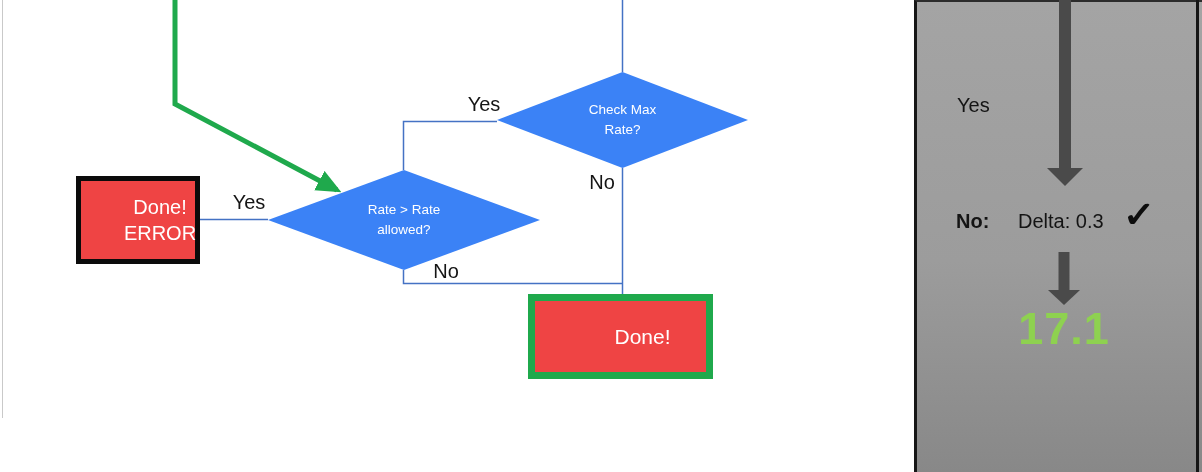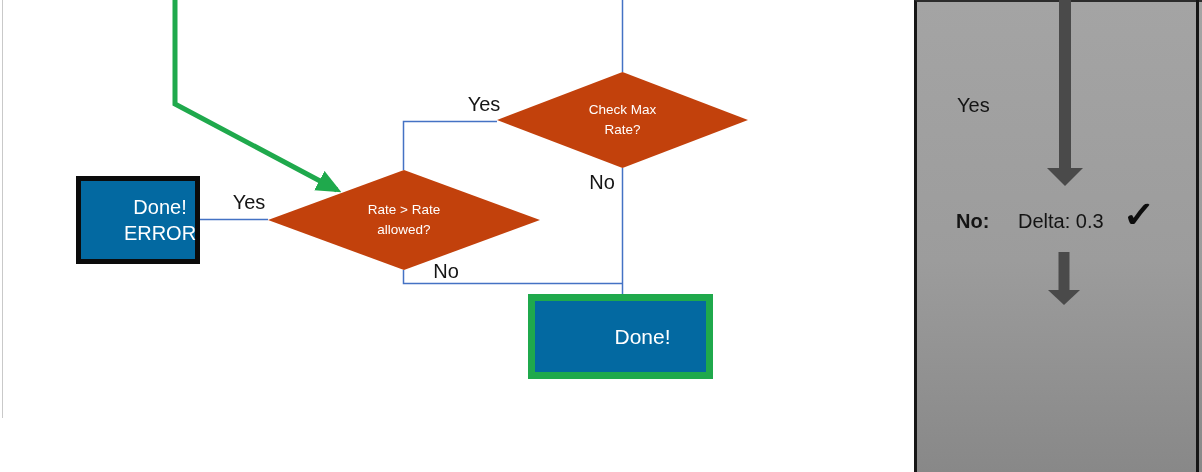--- a/index.html
+++ b/index.html
@@ -7,31 +7,31 @@
   body {
     font-family: "Liberation Sans", sans-serif;
     background: #ffffff;
     position: relative;
   }
   #stage { position: absolute; left: 0; top: 0; width: 1202px; height: 472px; }
 
   
   .shape { position: absolute; display: flex; align-items: center; justify-content: center; }
   .diamond {
-    background: #c2410c;
+    background: #3b82f6;
     clip-path: polygon(50% 0%, 100% 50%, 50% 100%, 0% 50%);
   }
   .diamond .shape-label {
     color: #ffffff;
     font-size: 13.5px;
     line-height: 1.5;
     text-align: center;
     white-space: pre-line;
   }
-  .rect { background: #0369a1; padding-left: 44px; }
+  .rect { background: #ef4444; padding-left: 44px; }
   .rect .shape-label {
     color: #ffffff;
     text-align: center;
     white-space: pre-line;
   }
   #error-box {
     left: 76px; top: 176px; width: 124px; height: 88px;
     border: 5px solid #0b0b0b;
   }
   #error-box .shape-label { font-size: 20px; line-height: 1.3; }
@@ -149,14 +149,15 @@
 
   <div class="branch-label" id="lbl-d1-yes">Yes</div>
   <div class="branch-label" id="lbl-d1-no">No</div>
   <div class="branch-label" id="lbl-d2-yes">Yes</div>
   <div class="branch-label" id="lbl-d2-no">No</div>
 
   <div class="panel-text" id="panel-yes">Yes</div>
   <div class="panel-text" id="panel-no">No:</div>
   <div class="panel-text" id="panel-delta">Delta: 0.3</div>
   <div class="panel-text" id="panel-check">✓</div>
+  <div id="panel-result">17.1</div>
 
 </div>
 
 </body></html>

